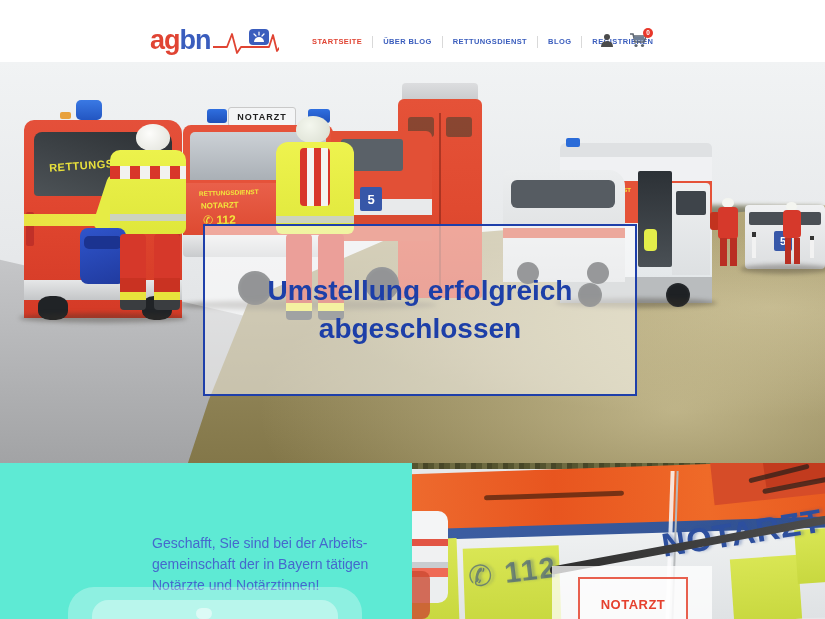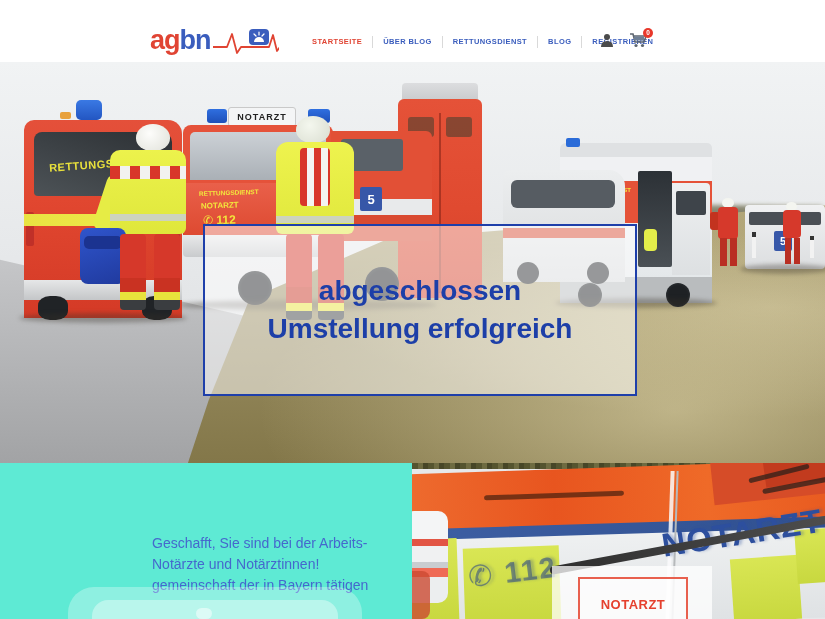--- a/index.html
+++ b/index.html
@@ -212,30 +212,30 @@
     <div class="a" style="left:272px;top:54px;width:86px;height:224px;">
       <div class="a" style="left:24px;top:0;width:34px;height:27px;background:radial-gradient(circle at 40% 35%,#f4f7ee,#d9ddd0);border-radius:50% 50% 46% 46%;"></div>
       <div class="a" style="left:4px;top:26px;width:78px;height:92px;background:linear-gradient(180deg,#eef34e,#e0e83c);border-radius:12px 12px 6px 6px;"></div>
       <div class="a" style="left:28px;top:32px;width:30px;height:58px;background:repeating-linear-gradient(90deg,#d8362a 0 7px,#f4f4f2 7px 14px);border-radius:4px;"></div>
       <div class="a" style="left:4px;top:100px;width:78px;height:7px;background:#c9cfd4;opacity:.85;"></div>
       <div class="a" style="left:14px;top:118px;width:26px;height:86px;background:linear-gradient(180deg,#d6382a 0 62%,#c93222 62% 80%,#e8e23c 80% 90%,#3a3d40 90% 100%);border-radius:4px;"></div>
       <div class="a" style="left:46px;top:118px;width:26px;height:86px;background:linear-gradient(180deg,#d6382a 0 62%,#c93222 62% 80%,#e8e23c 80% 90%,#3a3d40 90% 100%);border-radius:4px;"></div>
     </div>
 
     <div id="overlay-box">
+      <div class="hline">Umstellung erfolgreich</div>
       <div class="hline">abgeschlossen</div>
-      <div class="hline">Umstellung erfolgreich</div>
     </div>
   </div>
 
   <div id="bottom">
     <div id="message">
       <div>Geschafft, Sie sind bei der Arbeits-</div>
+      <div>gemeinschaft der in Bayern tätigen</div>
       <div>Notärzte und Notärztinnen!</div>
-      <div>gemeinschaft der in Bayern tätigen</div>
     </div>
 
     <div class="a" style="left:68px;top:124px;width:294px;height:32px;border-radius:26px 26px 0 0;background:rgba(255,255,255,.30);"></div>
     <div class="a" style="left:92px;top:137px;width:246px;height:19px;border-radius:16px 16px 0 0;background:rgba(255,255,255,.38);"></div>
     <div class="a" style="left:196px;top:145px;width:16px;height:11px;border-radius:8px;background:rgba(255,255,255,.5);"></div>
 
     <div id="photo2">
       <div id="photo2-scene">
         <div class="a" style="left:0;top:0;width:413px;height:6px;background:repeating-linear-gradient(90deg,#55542f 0 6px,#6e6b41 6px 11px,#474627 11px 16px);"></div>
         <div class="a" style="left:-12px;top:4px;width:440px;height:58px;background:linear-gradient(90deg,#ee6c2f,#e8551f 35%,#ef6a28 70%,#e85a20);transform:rotate(-2deg);"></div>

